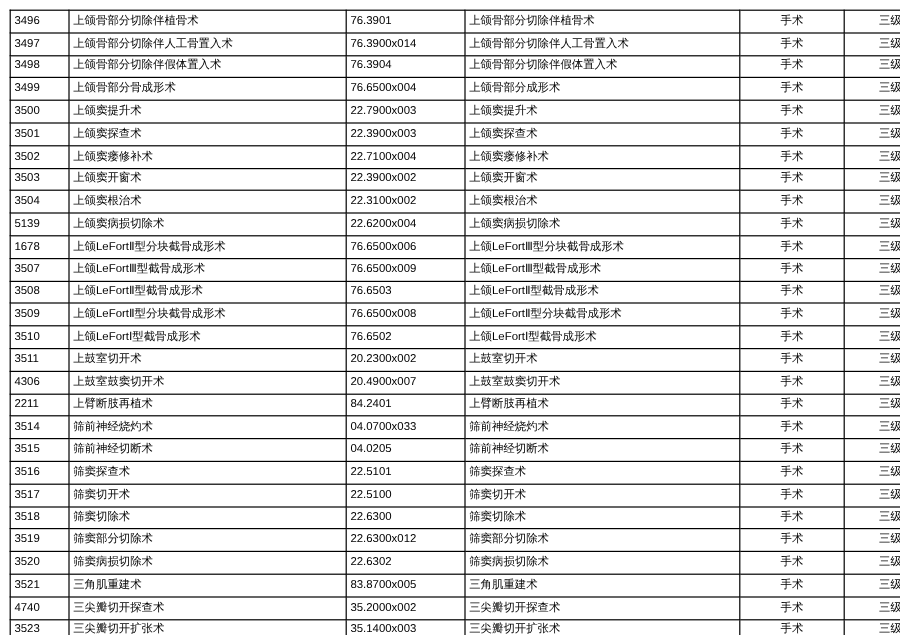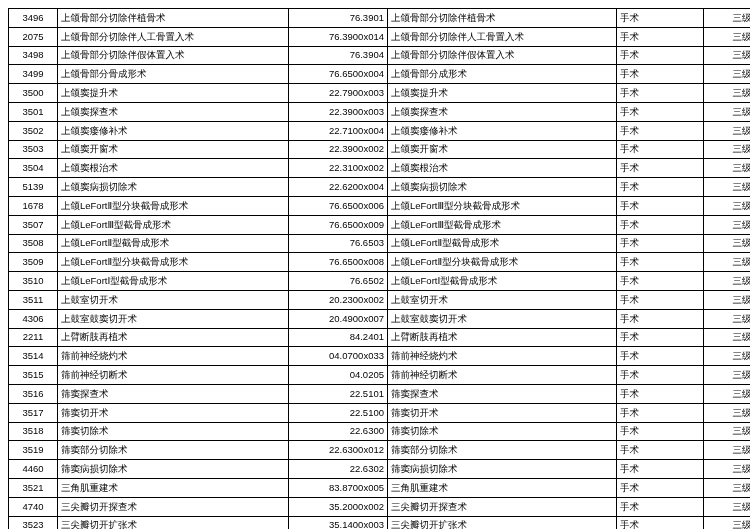--- a/index.html
+++ b/index.html
@@ -29,36 +29,36 @@
   table.proc-table td {
     border: 1px solid #000000;
     height: 17.8px;
     padding: 0 3px;
     line-height: 16px;
     white-space: nowrap;
     overflow: hidden;
   }
   td.c-id {
     width: 42px;
-    text-align: center;
   }
   td.c-name {
     width: 224px;
     text-align: left;
   }
   td.c-code {
     width: 92px;
-    text-align: right;
+    text-align: left;
   }
   td.c-name2 {
     width: 222px;
     text-align: left;
   }
   td.c-kind {
     width: 80px;
+    text-align: center;
   }
   td.c-level {
     width: 70px;
     text-align: center;
   }
 </style>
 </head>
 <body>
 
 <div id="sheet">
@@ -66,21 +66,21 @@
     <tbody>
         <tr>
           <td class="c-id">3496</td>
           <td class="c-name">上颌骨部分切除伴植骨术</td>
           <td class="c-code">76.3901</td>
           <td class="c-name2">上颌骨部分切除伴植骨术</td>
           <td class="c-kind">手术</td>
           <td class="c-level">三级</td>
         </tr>
         <tr>
-          <td class="c-id">2075</td>
+          <td class="c-id">3497</td>
           <td class="c-name">上颌骨部分切除伴人工骨置入术</td>
           <td class="c-code">76.3900x014</td>
           <td class="c-name2">上颌骨部分切除伴人工骨置入术</td>
           <td class="c-kind">手术</td>
           <td class="c-level">三级</td>
         </tr>
         <tr>
           <td class="c-id">3498</td>
           <td class="c-name">上颌骨部分切除伴假体置入术</td>
           <td class="c-code">76.3904</td>
@@ -250,21 +250,21 @@
         </tr>
         <tr>
           <td class="c-id">3519</td>
           <td class="c-name">筛窦部分切除术</td>
           <td class="c-code">22.6300x012</td>
           <td class="c-name2">筛窦部分切除术</td>
           <td class="c-kind">手术</td>
           <td class="c-level">三级</td>
         </tr>
         <tr>
-          <td class="c-id">4460</td>
+          <td class="c-id">3520</td>
           <td class="c-name">筛窦病损切除术</td>
           <td class="c-code">22.6302</td>
           <td class="c-name2">筛窦病损切除术</td>
           <td class="c-kind">手术</td>
           <td class="c-level">三级</td>
         </tr>
         <tr>
           <td class="c-id">3521</td>
           <td class="c-name">三角肌重建术</td>
           <td class="c-code">83.8700x005</td>

